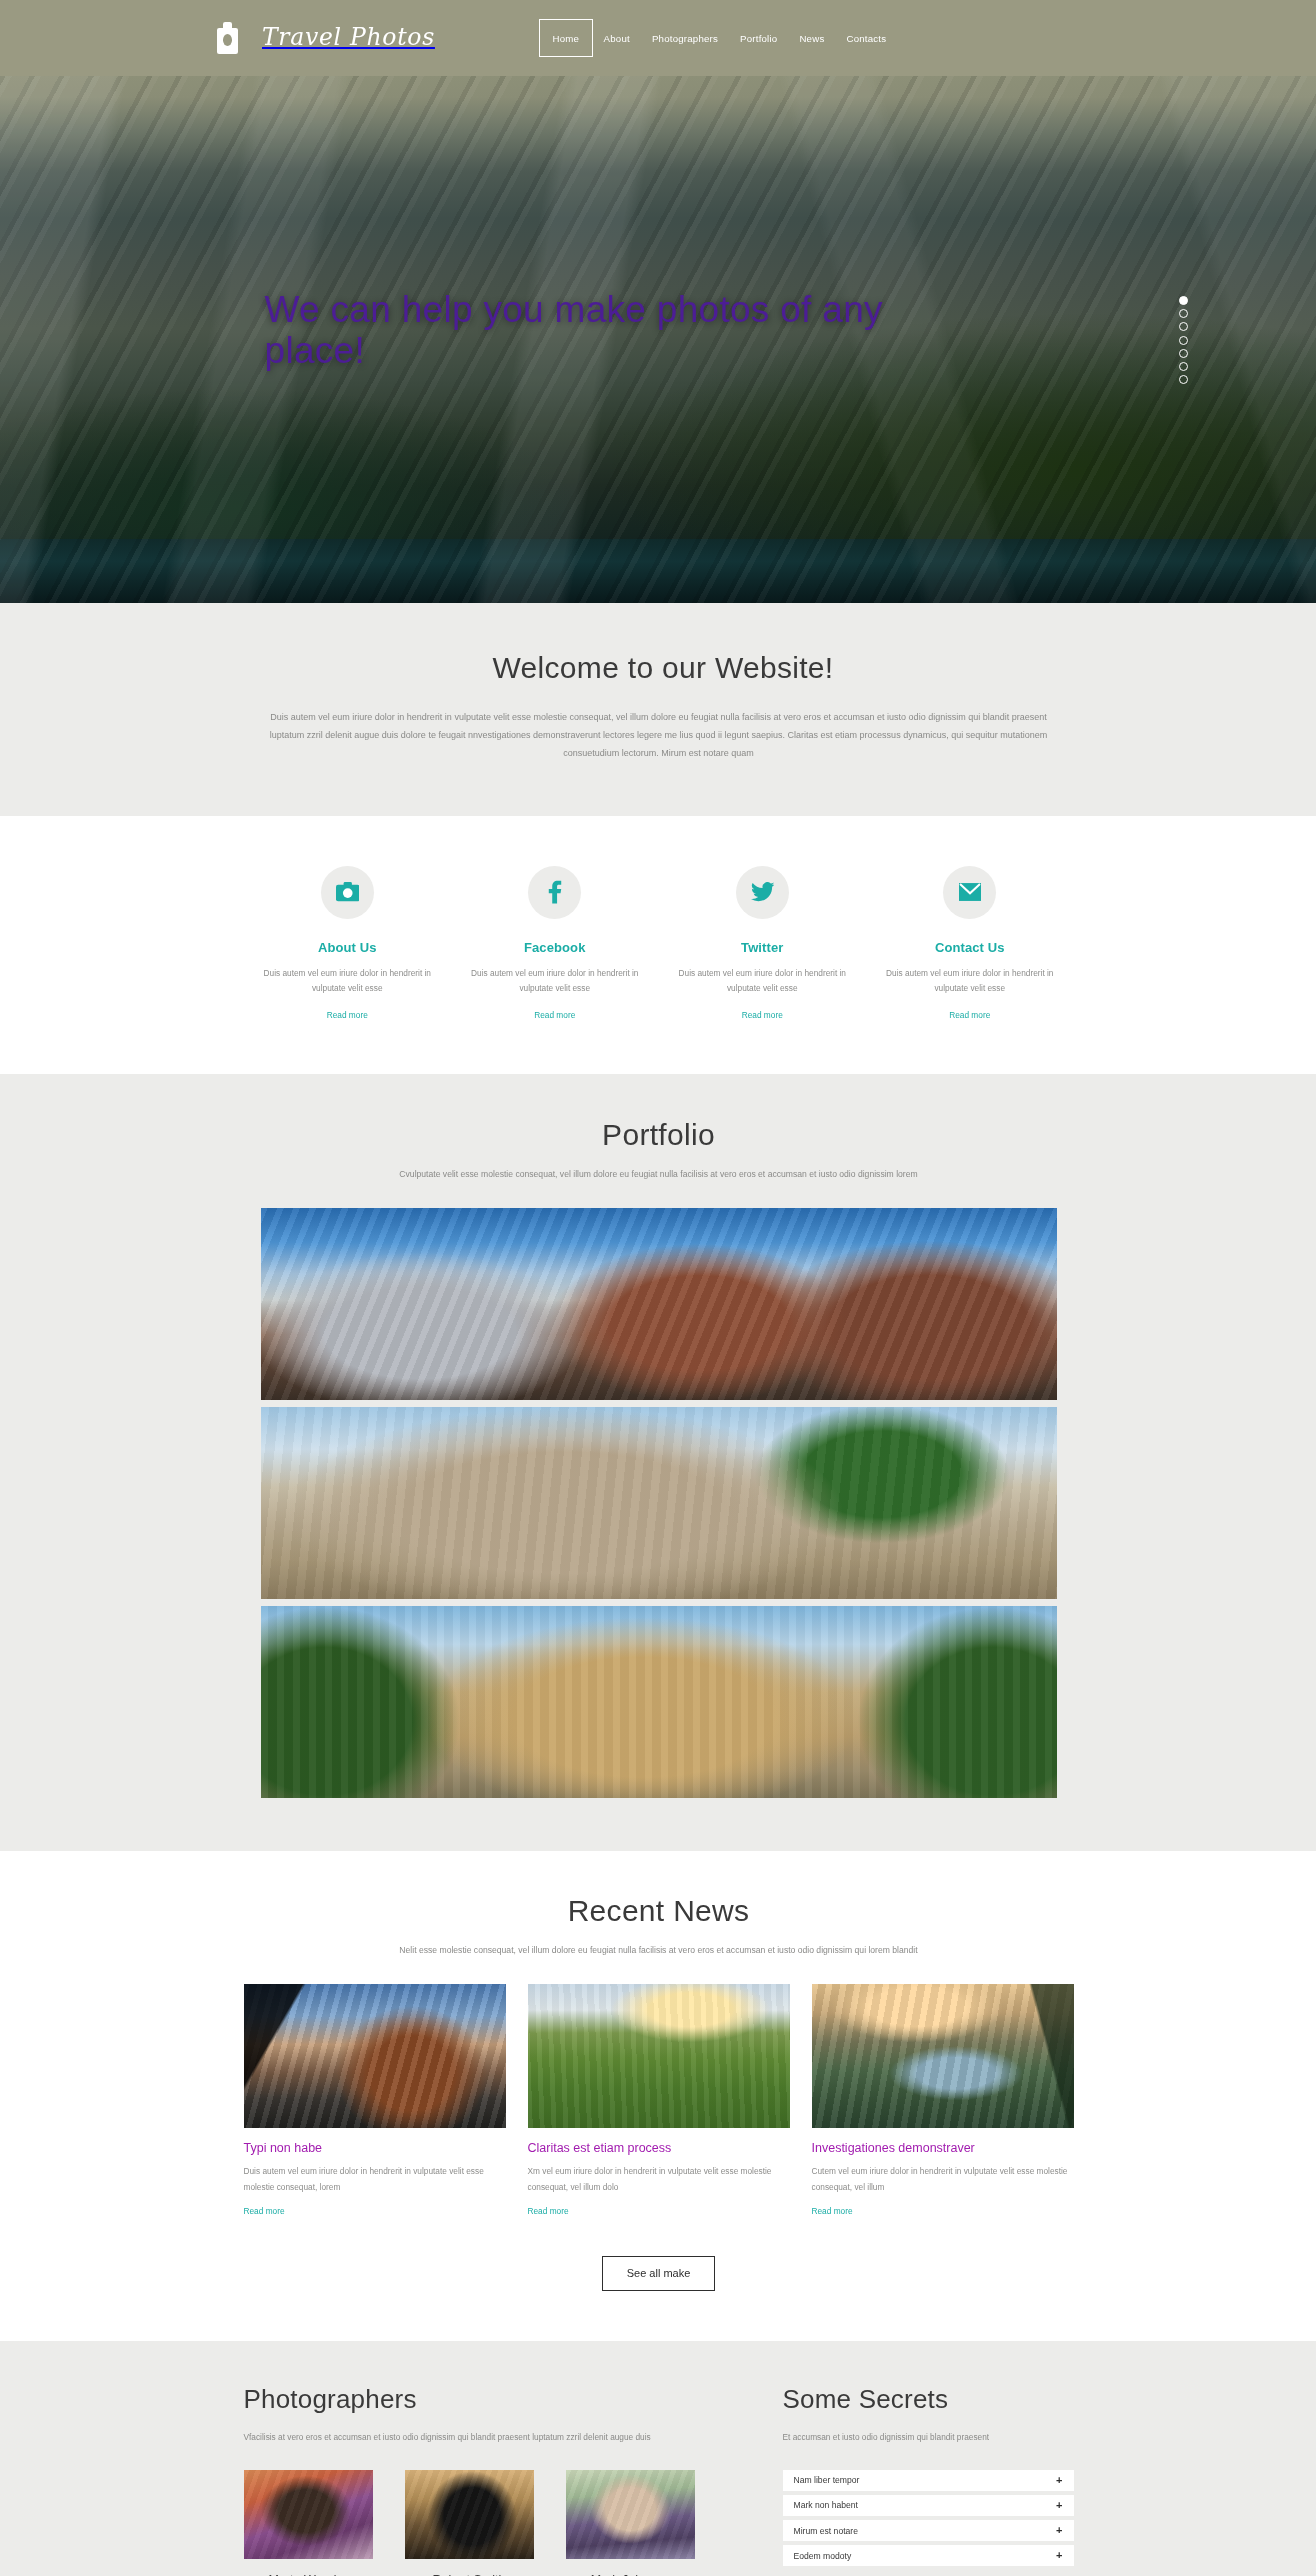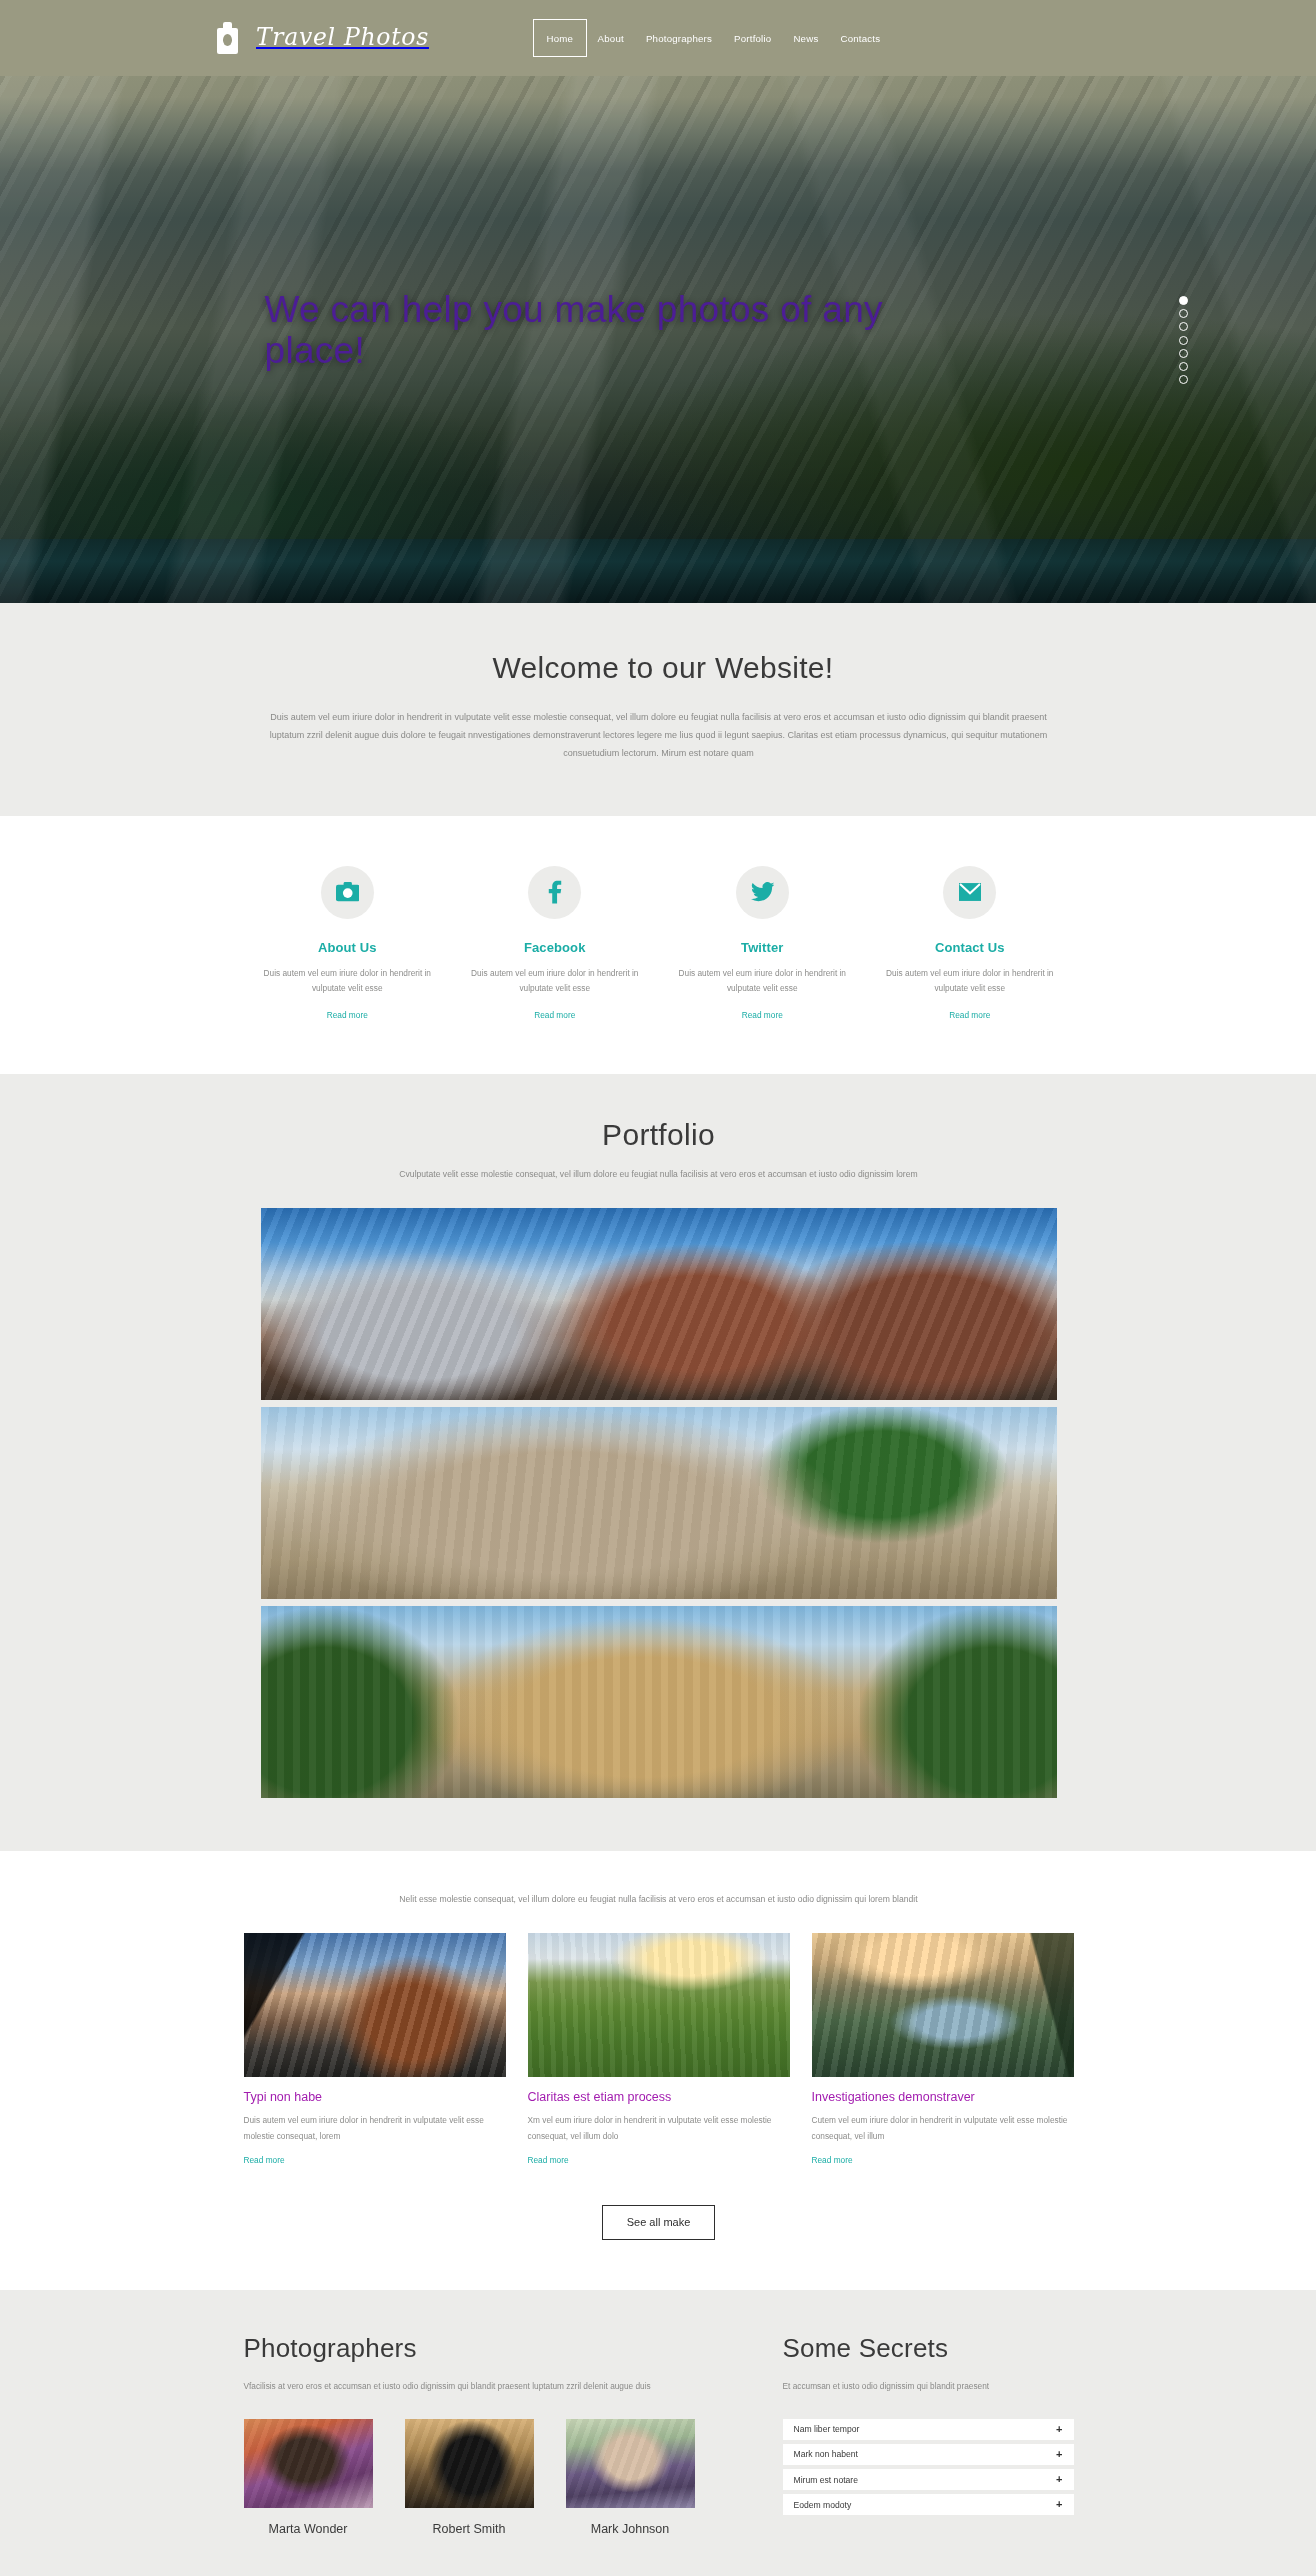--- a/index.html
+++ b/index.html
@@ -53,21 +53,21 @@
     opacity:.95;
   }
   .topbar {
     position:absolute; left:0; top:0; right:0; height:76px;
     background:#9a9a82; z-index:6;
   }
   .topbar-inner{
     width:927px; margin:0 auto; height:76px;
     display:flex; align-items:center;
   }
-  .brand { display:flex; align-items:center; gap:18px; margin-left:22px; }
+  .brand { display:flex; align-items:center; gap:24px; margin-left:22px; }
   .cam-logo{
     width:21px; height:32px; position:relative;
   }
   .cam-logo .body{
     position:absolute; left:0; top:5.5px; width:21px; height:26px;
     background:#fff; border-radius:2.1px;
   }
   .cam-logo .hump{
     position:absolute; left:6.2px; top:0; width:9px; height:7.6px;
     background:#fff; border-radius:2.1px 2.1px 0 0;
@@ -392,20 +392,21 @@
     <h2 class="sec-title">Portfolio</h2>
     <p class="sub">Cvulputate velit esse molestie consequat, vel illum dolore eu feugiat nulla facilisis at vero eros et accumsan et iusto odio dignissim lorem</p>
     <div class="pf-list">
       <div class="pf-item pf-1"></div>
       <div class="pf-item pf-2"></div>
       <div class="pf-item pf-3"></div>
     </div>
   </section>
 
   <section class="news">
+    <h2 class="sec-title">Recent News</h2>
     <p class="sub">Nelit esse molestie consequat, vel illum dolore eu feugiat nulla facilisis at vero eros et accumsan et iusto odio dignissim qui  lorem blandit</p>
 
     <div class="news-row">
       <article class="news-card">
         <div class="news-thumb nt1"></div>
         <h3>Typi non habe</h3>
         <p>Duis autem vel eum iriure dolor in hendrerit in vulputate velit esse molestie consequat, lorem</p>
         <a class="readmore" href="#">Read more</a>
       </article>
 

